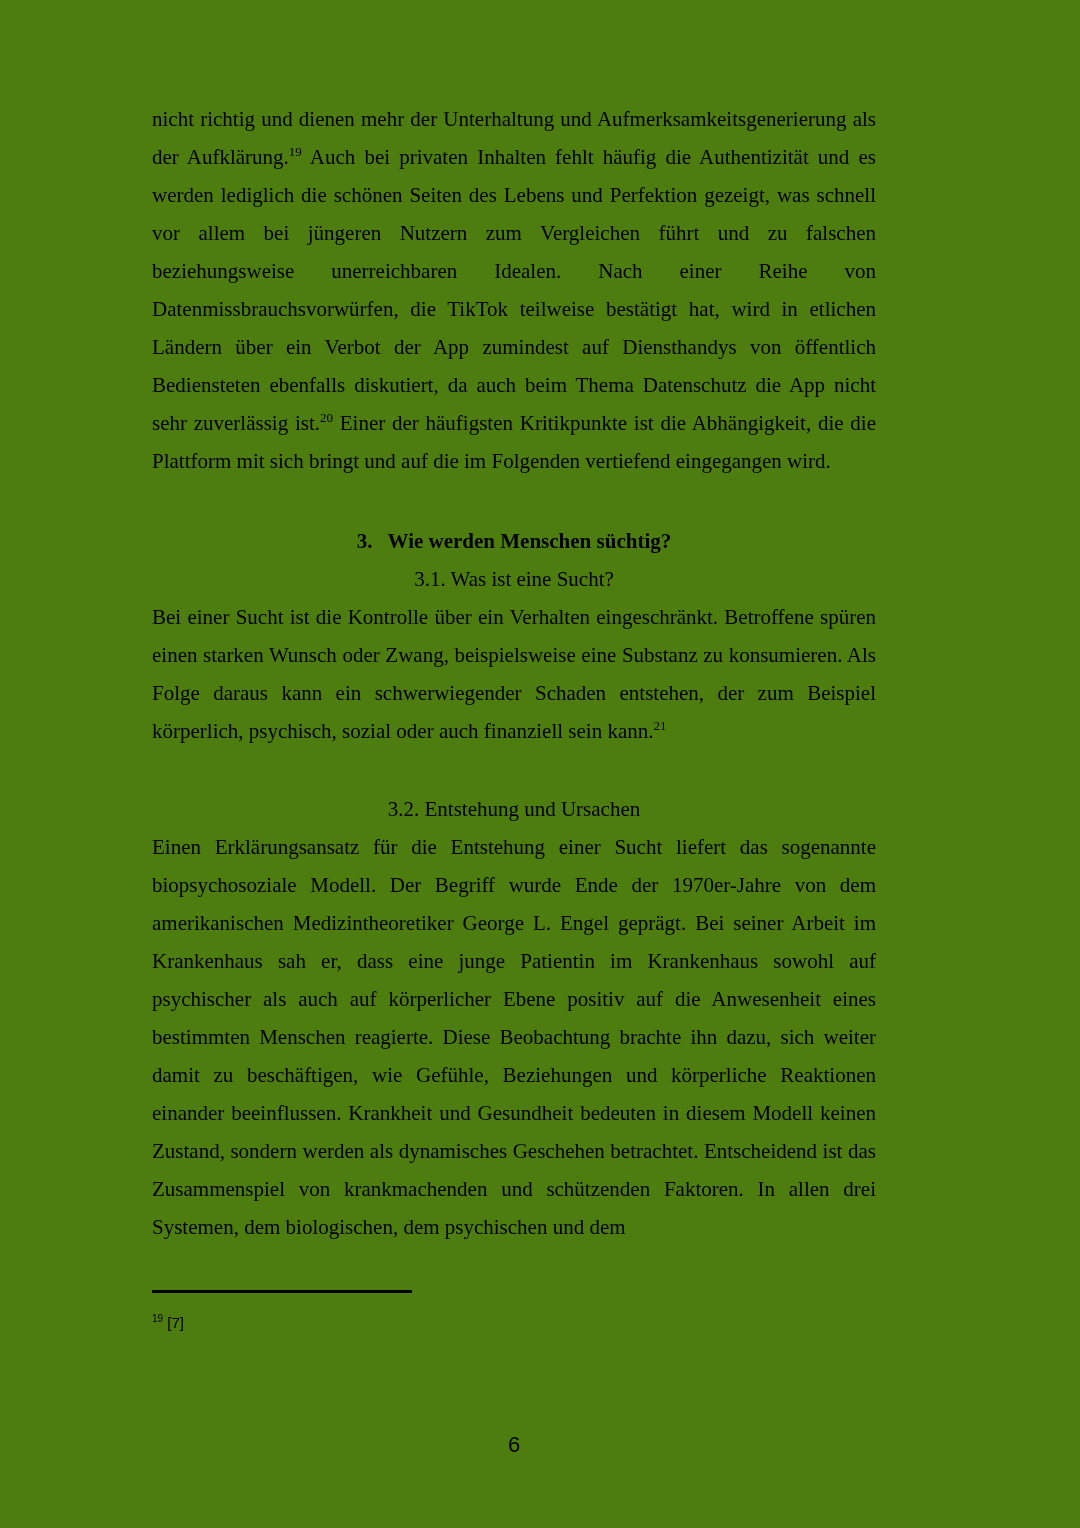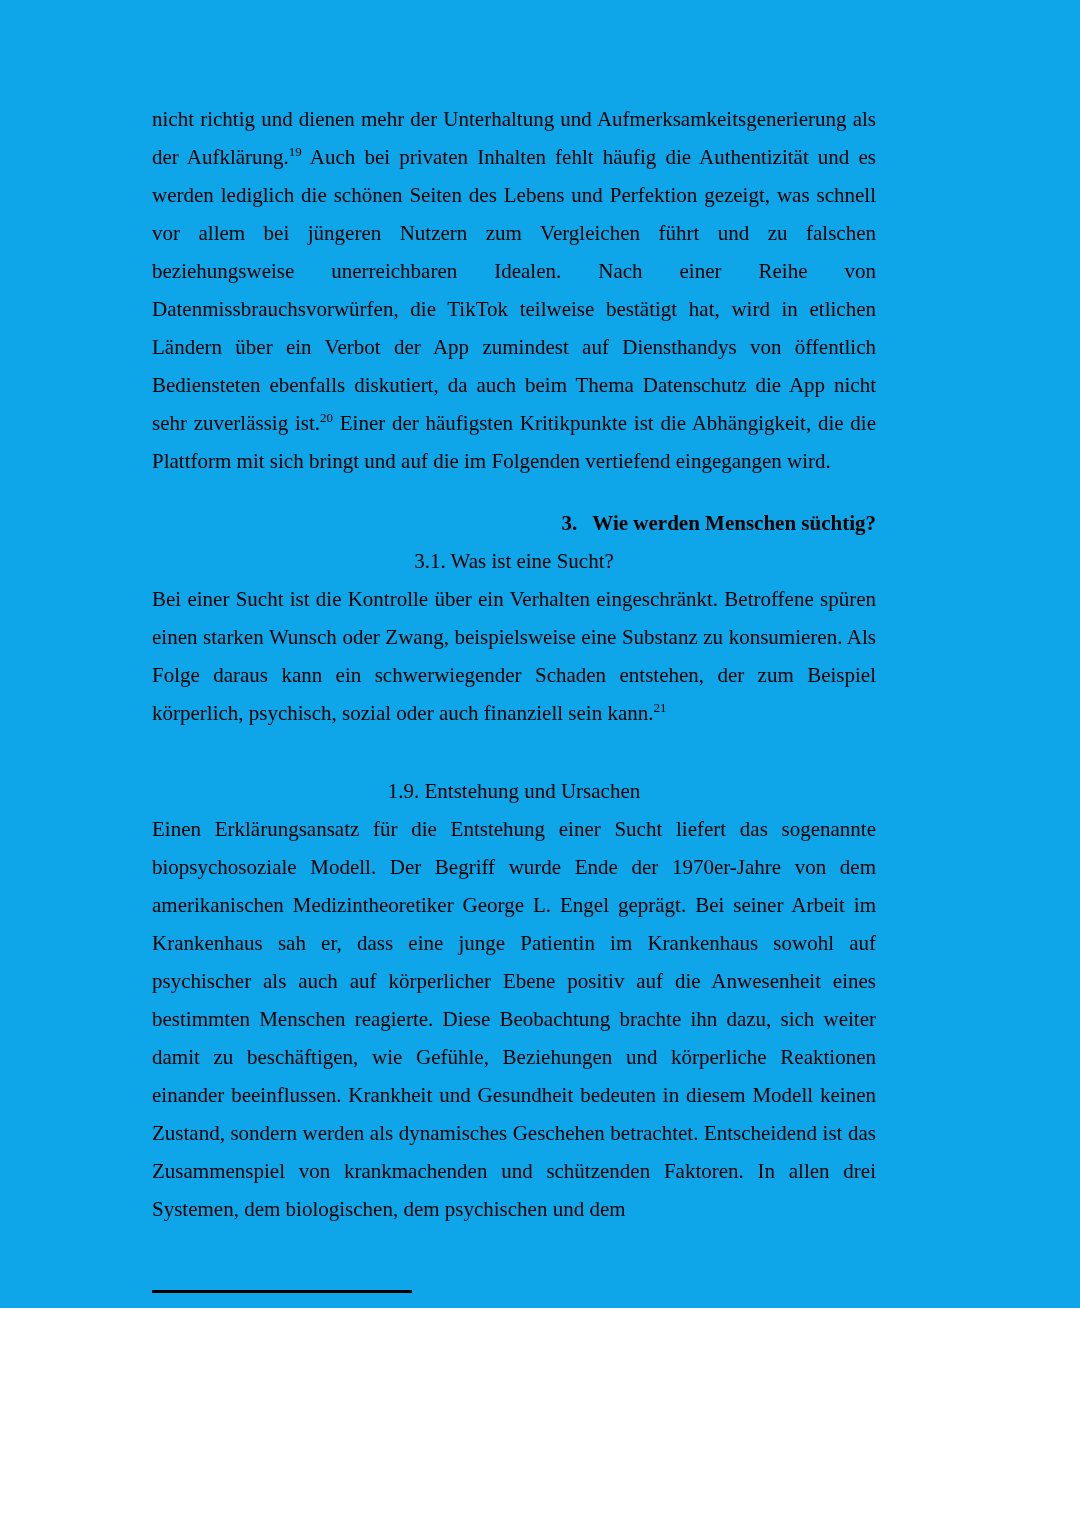--- a/index.html
+++ b/index.html
@@ -3,42 +3,42 @@
 <meta charset="utf-8">
 <style>
   html, body {
     margin: 0;
     padding: 0;
     background: #ffffff;
   }
   .page {
     position: relative;
     width: 1080px;
-    height: 1308px;
-    background: #0ea5e9;
+    height: 1528px;
+    background: #4d7c0f;
     color: #000000;
     font-family: "Liberation Serif", serif;
     overflow: hidden;
   }
   .content {
     position: absolute;
     left: 152px;
     top: 100px;
     width: 724px;
   }
   .content p {
     margin: 0;
     font-size: 21px;
     line-height: 38px;
     text-align: justify;
   }
   .content p.heading {
     font-weight: bold;
-    margin-top: 24px;
-    text-align: right;
+    margin-top: 42px;
+    text-align: center;
   }
   .content p.heading .num {
     margin-right: 15px;
   }
   .content p.subheading {
     text-align: center;
   }
   .content p.paragraph + p.subheading {
     margin-top: 40px;
   }
@@ -84,21 +84,21 @@
 </head>
 <body>
 
 <div class="page">
 
   <div class="content">
       <p class="paragraph"><span>nicht richtig und dienen mehr der Unterhaltung und Aufmerksamkeitsgenerierung als der Aufklärung.</span><sup>19</sup><span> Auch bei privaten Inhalten fehlt häufig die Authentizität und es werden lediglich die schönen Seiten des Lebens und Perfektion gezeigt, was schnell vor allem bei jüngeren Nutzern zum Vergleichen führt und zu falschen beziehungsweise unerreichbaren Idealen. Nach einer Reihe von Datenmissbrauchsvorwürfen, die TikTok teilweise bestätigt hat, wird in etlichen Ländern über ein Verbot der App zumindest auf Diensthandys von öffentlich Bediensteten ebenfalls diskutiert, da auch beim Thema Datenschutz die App nicht sehr zuverlässig ist.</span><sup>20</sup><span> Einer der häufigsten Kritikpunkte ist die Abhängigkeit, die die Plattform mit sich bringt und auf die im Folgenden vertiefend eingegangen wird.</span></p>
       <p class="heading"><span class="num">3.</span><span>Wie werden Menschen süchtig?</span></p>
       <p class="subheading">3.1. Was ist eine Sucht?</p>
       <p class="paragraph"><span>Bei einer Sucht ist die Kontrolle über ein Verhalten eingeschränkt. Betroffene spüren einen starken Wunsch oder Zwang, beispielsweise eine Substanz zu konsumieren. Als Folge daraus kann ein schwerwiegender Schaden entstehen, der zum Beispiel körperlich, psychisch, sozial oder auch finanziell sein kann.</span><sup>21</sup></p>
-      <p class="subheading">1.9. Entstehung und Ursachen</p>
+      <p class="subheading">3.2. Entstehung und Ursachen</p>
       <p class="paragraph"><span>Einen Erklärungsansatz für die Entstehung einer Sucht liefert das sogenannte biopsychosoziale Modell. Der Begriff wurde Ende der 1970er-Jahre von dem amerikanischen Medizintheoretiker George L. Engel geprägt. Bei seiner Arbeit im Krankenhaus sah er, dass eine junge Patientin im Krankenhaus sowohl auf psychischer als auch auf körperlicher Ebene positiv auf die Anwesenheit eines bestimmten Menschen reagierte. Diese Beobachtung brachte ihn dazu, sich weiter damit zu beschäftigen, wie Gefühle, Beziehungen und körperliche Reaktionen einander beeinflussen. Krankheit und Gesundheit bedeuten in diesem Modell keinen Zustand, sondern werden als dynamisches Geschehen betrachtet. Entscheidend ist das Zusammenspiel von krankmachenden und schützenden Faktoren. In allen drei Systemen, dem biologischen, dem psychischen und dem</span></p>
     </div>
 
   <div class="footnotes">
     <div class="footnote-rule"></div>
     <div>
         <div class="footnote"><sup>19</sup> [7]</div>
       </div>
   </div>
 

